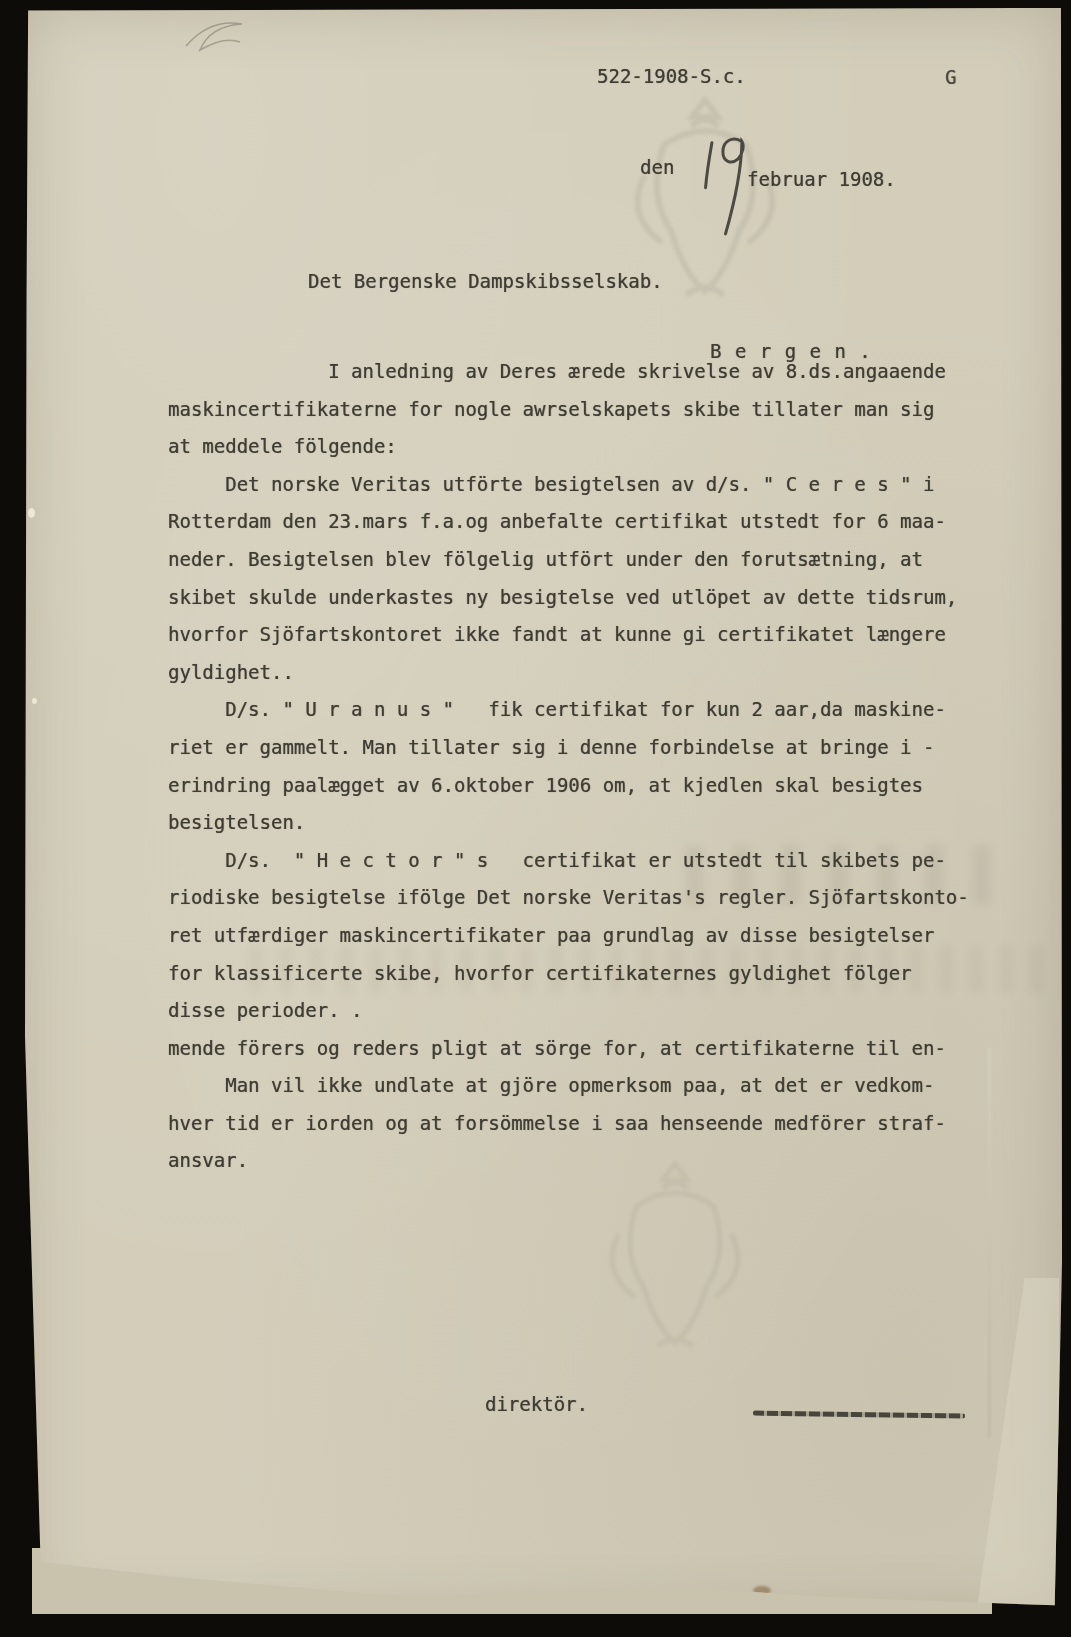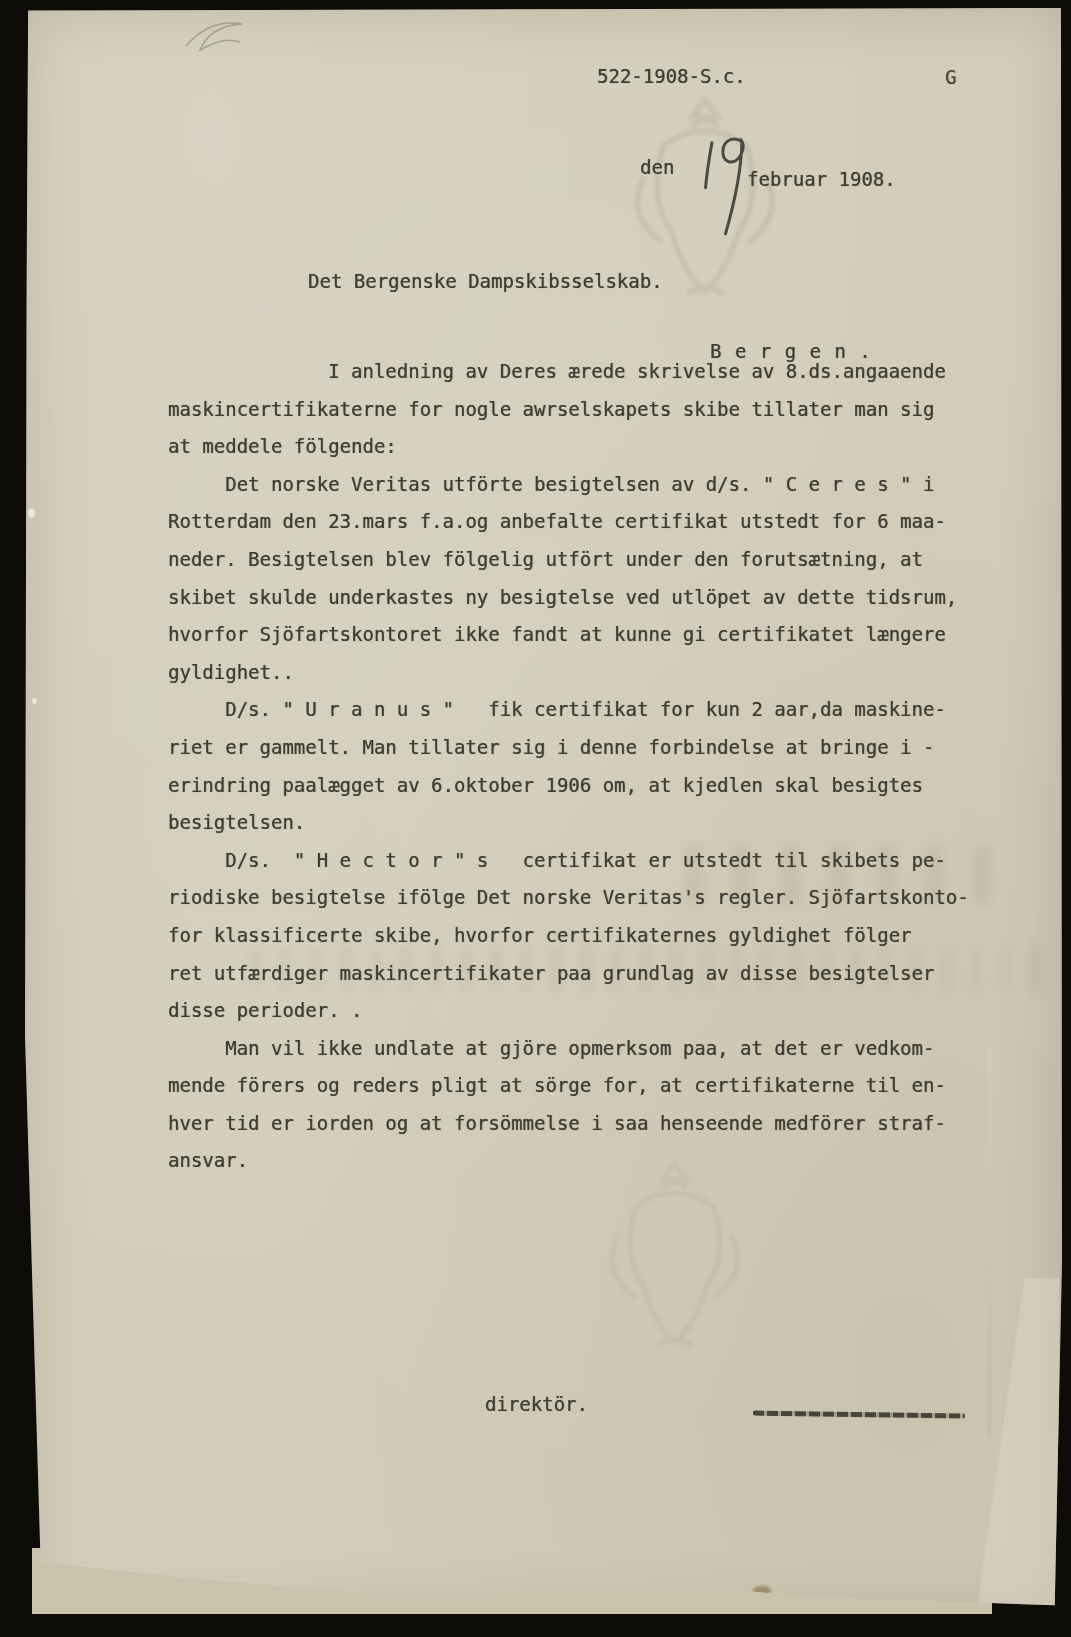--- a/index.html
+++ b/index.html
@@ -104,25 +104,25 @@
       <div class="body-line">neder. Besigtelsen blev fölgelig utfört under den forutsætning, at</div>
       <div class="body-line">skibet skulde underkastes ny besigtelse ved utlöpet av dette tidsrum,</div>
       <div class="body-line">hvorfor Sjöfartskontoret ikke fandt at kunne gi certifikatet længere</div>
       <div class="body-line">gyldighet..</div>
       <div class="body-line">     D/s. " U r a n u s "   fik certifikat for kun 2 aar,da maskine-</div>
       <div class="body-line">riet er gammelt. Man tillater sig i denne forbindelse at bringe i -</div>
       <div class="body-line">erindring paalægget av 6.oktober 1906 om, at kjedlen skal besigtes</div>
       <div class="body-line">besigtelsen.</div>
       <div class="body-line">     D/s.  " H e c t o r " s   certifikat er utstedt til skibets pe-</div>
       <div class="body-line">riodiske besigtelse ifölge Det norske Veritas's regler. Sjöfartskonto-</div>
+      <div class="body-line">ret utfærdiger maskincertifikater paa grundlag av disse besigtelser</div>
       <div class="body-line">for klassificerte skibe, hvorfor certifikaternes gyldighet fölger</div>
-      <div class="body-line">ret utfærdiger maskincertifikater paa grundlag av disse besigtelser</div>
       <div class="body-line">disse perioder. .</div>
+      <div class="body-line">mende förers og reders pligt at sörge for, at certifikaterne til en-</div>
       <div class="body-line">     Man vil ikke undlate at gjöre opmerksom paa, at det er vedkom-</div>
-      <div class="body-line">mende förers og reders pligt at sörge for, at certifikaterne til en-</div>
       <div class="body-line">hver tid er iorden og at forsömmelse i saa henseende medförer straf-</div>
       <div class="body-line">ansvar.</div>
     </div>
 
     <div class="type" id="signature-title">direktör.</div>
     <div id="signature-line"></div>
 
   </div>
 </div>
 

